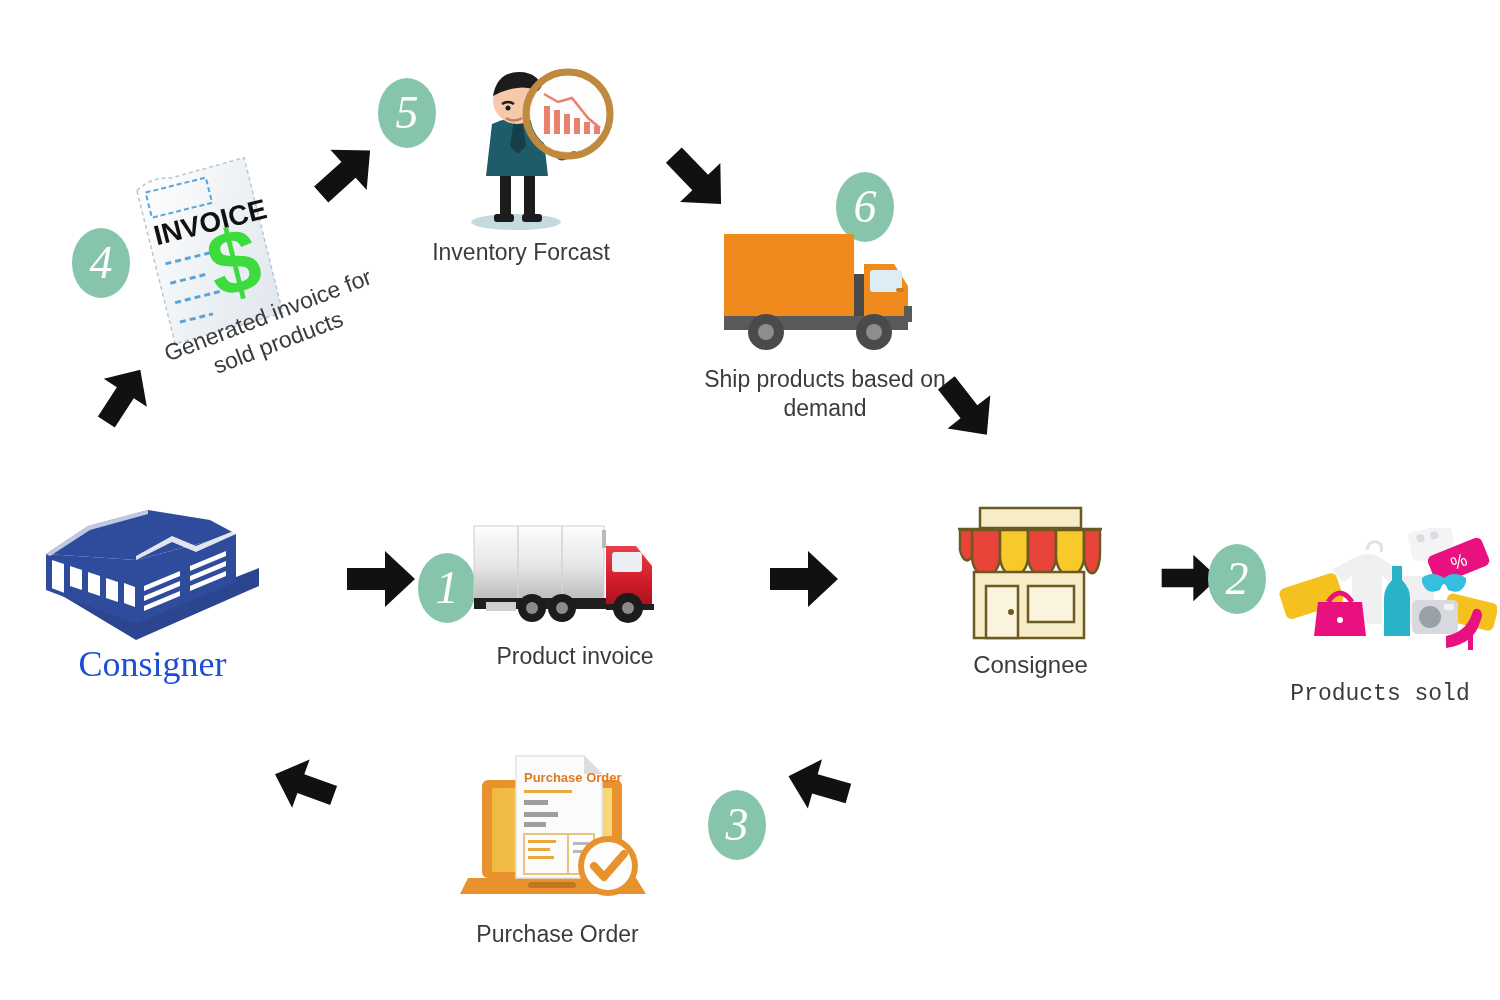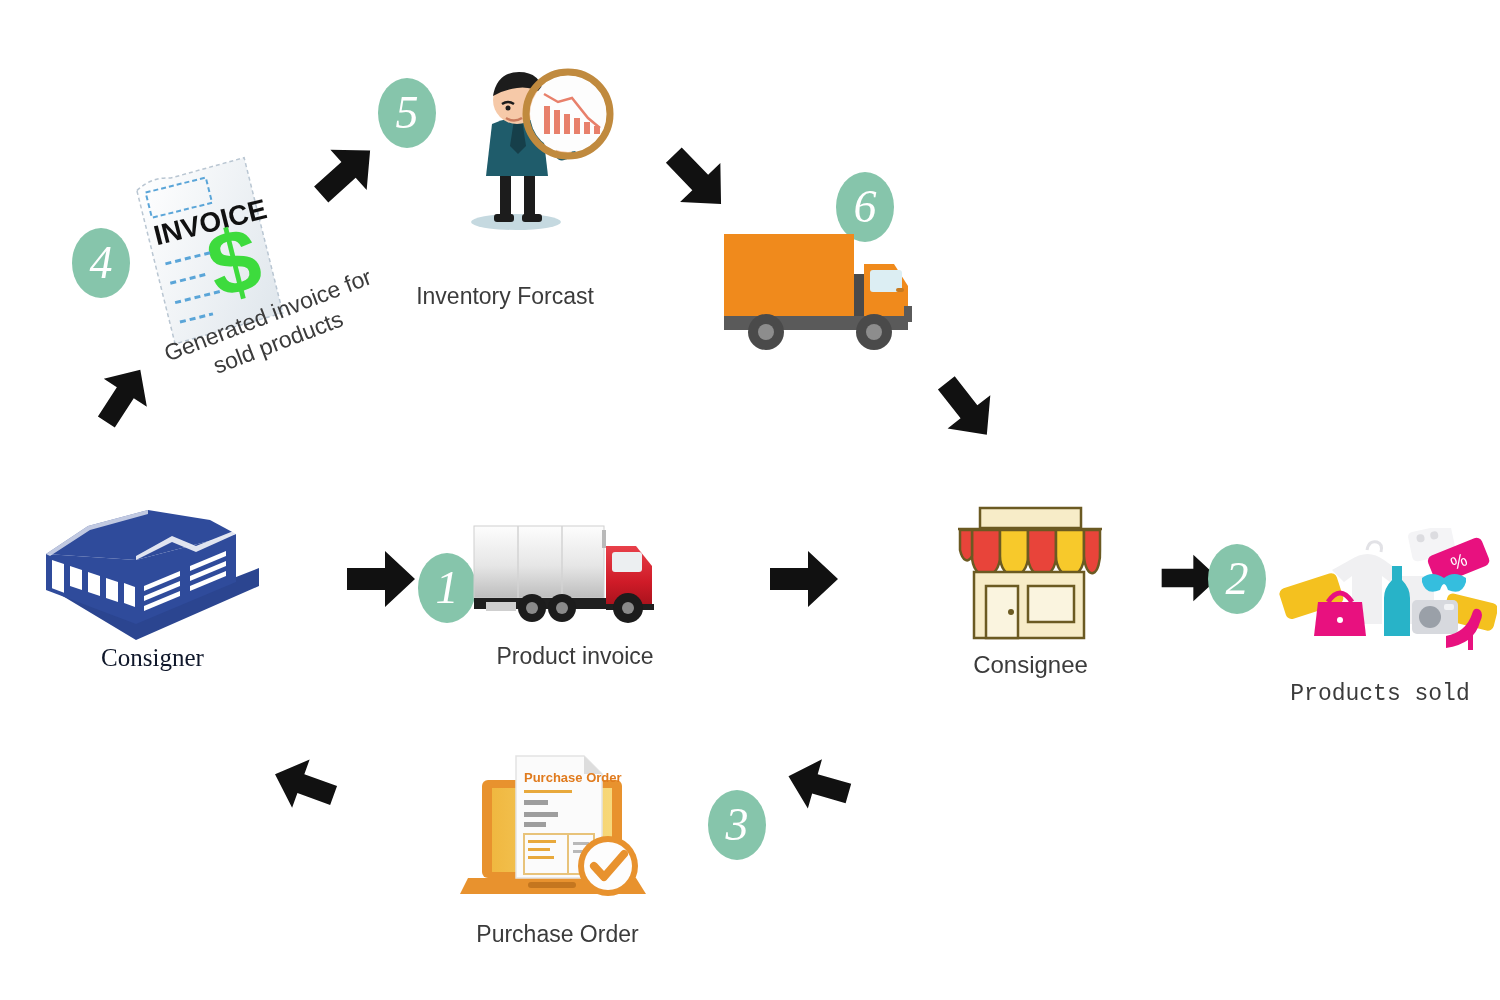--- a/index.html
+++ b/index.html
@@ -24,22 +24,22 @@
     position: absolute;
     text-align: center;
     color: #3b3b3b;
     font-family: "Liberation Sans", sans-serif;
     font-size: 23px;
     line-height: 1.25;
     white-space: pre-line;
   }
   .label-serif {
     font-family: "Liberation Serif", serif;
-    color: #0f172a;
-    font-size: 25px;
+    color: #1d4ed8;
+    font-size: 36px;
   }
 
   
   .badge {
     position: absolute;
     width: 58px;
     height: 70px;
     border-radius: 50%;
     background: #86c5ab;
     color: #ffffff;
@@ -373,21 +373,21 @@
         <rect x="96" y="44" width="6" height="28"></rect>
         <rect x="106" y="48" width="6" height="24"></rect>
         <rect x="116" y="52" width="6" height="20"></rect>
         <rect x="126" y="56" width="6" height="16"></rect>
         <rect x="136" y="60" width="6" height="12"></rect>
         <rect x="146" y="64" width="6" height="8"></rect>
       </g>
       <polyline points="96,32 110,40 124,36 140,56 152,66" fill="none" stroke="#e8806b" stroke-width="2.5"></polyline>
     </svg>
   </div>
-  <div class="label" style="left:380px; top:238px; width:250px;margin-top:44px;">Inventory Forcast</div>
+  <div class="label" style="left:396px; top:238px; width:250px;">Inventory Forcast</div>
 
   <div class="arrow" style="left:660px; top:148px; transform: rotate(46deg);">
     <svg width="72" height="62" viewBox="0 0 72 62">
       <path d="M2,20 L40,20 L40,3 L70,31 L40,59 L40,42 L2,42 Z" fill="#111111"></path>
     </svg>
   </div>
 
   <div class="badge" style="left:836px; top:172px;">6</div>
 
   <div class="icon-wrap" style="left:718px; top:228px;">
@@ -403,20 +403,22 @@
       <rect x="136" y="46" width="10" height="42" fill="#4a4a4a"></rect>
 
       <rect x="6" y="88" width="184" height="14" fill="#5a5a5a"></rect>
 
       <circle cx="48" cy="104" r="18" fill="#4a4a4a"></circle>
         <circle cx="48" cy="104" r="8" fill="#8d8d8d"></circle>
       <circle cx="156" cy="104" r="18" fill="#4a4a4a"></circle>
         <circle cx="156" cy="104" r="8" fill="#8d8d8d"></circle>
     </svg>
   </div>
+  <div class="label" style="left:700px; top:365px; width:250px;">Ship products based on
+demand</div>
 
   <div class="arrow" style="left:930px; top:378px; transform: rotate(52deg);">
     <svg width="70" height="60" viewBox="0 0 72 62">
       <path d="M2,20 L40,20 L40,3 L70,31 L40,59 L40,42 L2,42 Z" fill="#111111"></path>
     </svg>
   </div>
 
 </div>
 
 </body></html>

